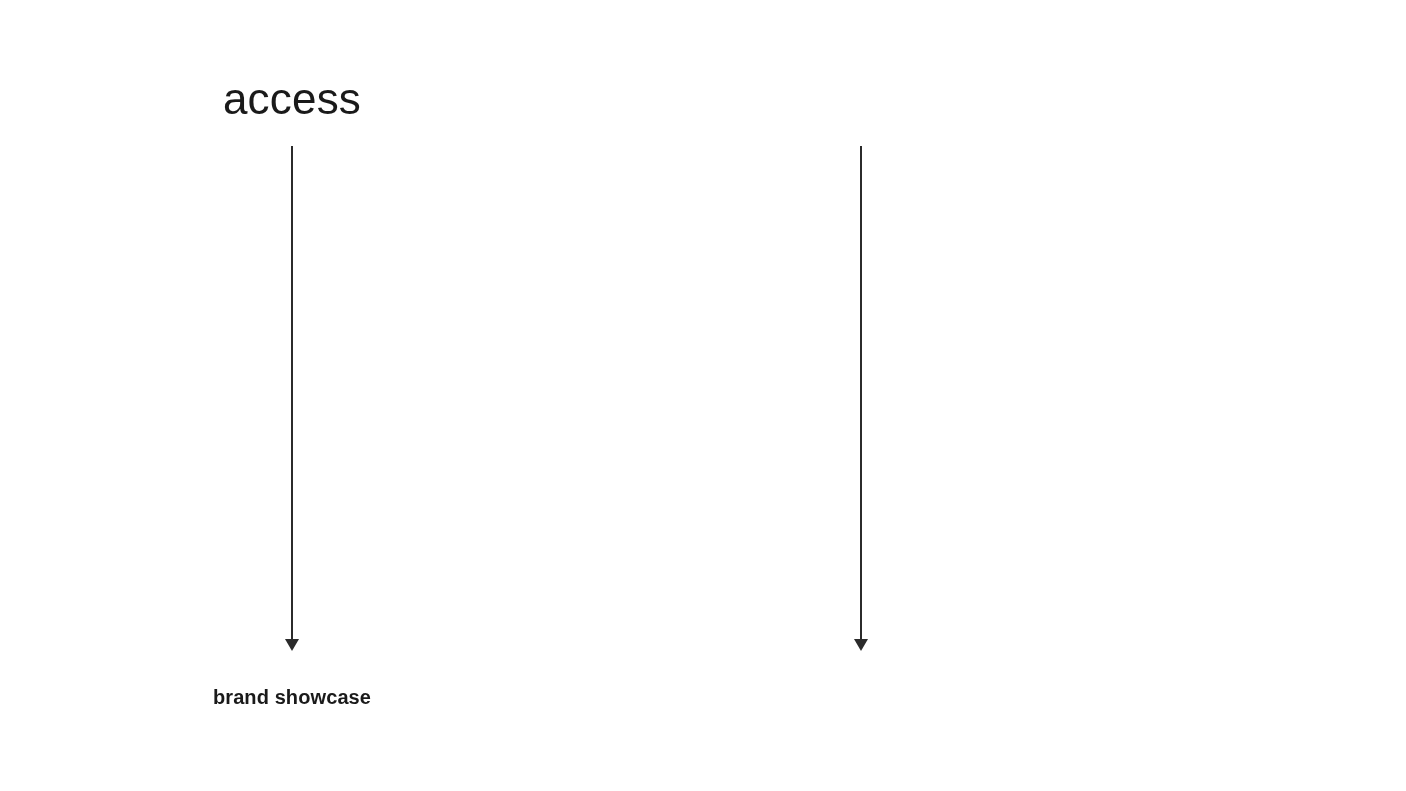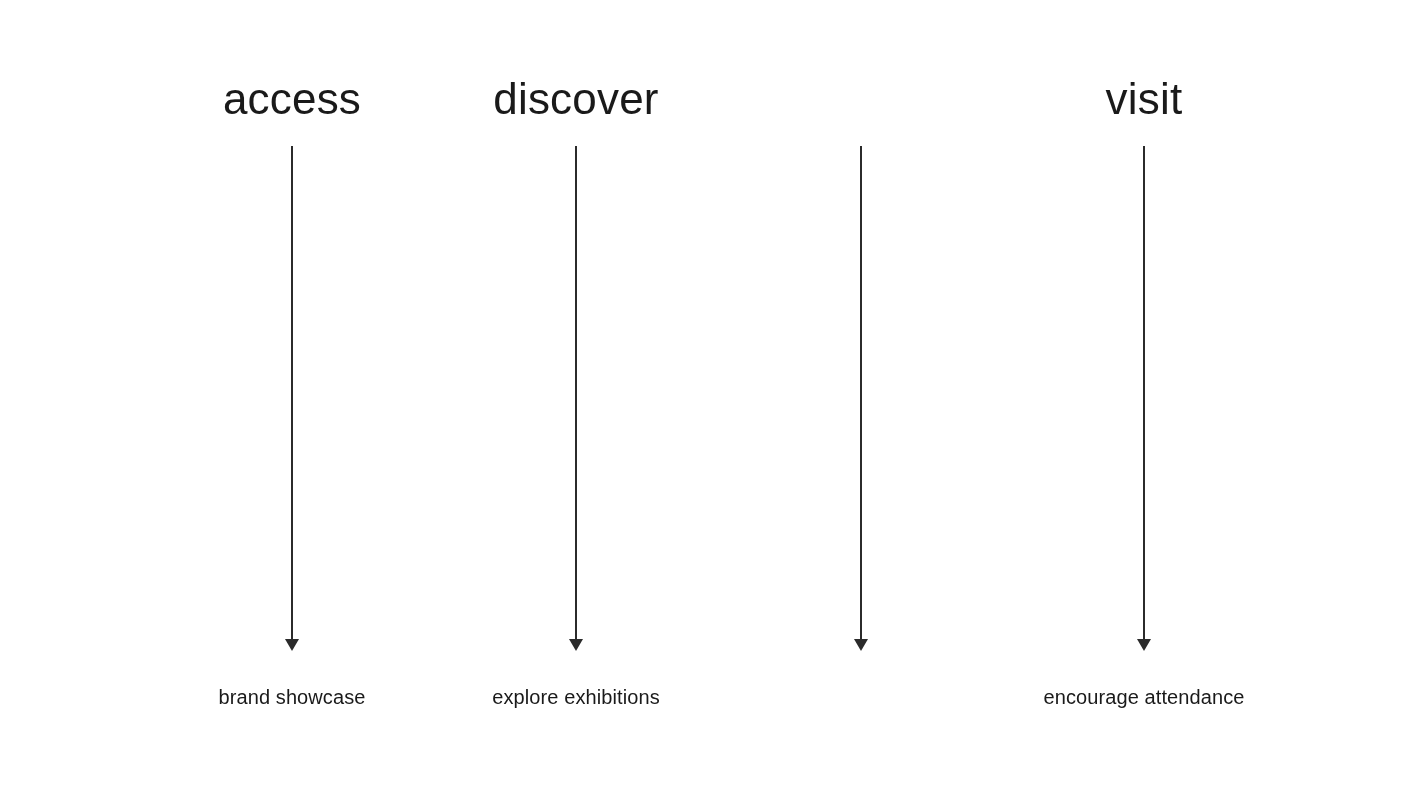--- a/index.html
+++ b/index.html
@@ -67,57 +67,41 @@
     border-right: 7px solid transparent;
     border-top: 12px solid var(--arrow, #2b2b2b);
   }
   .column-label {
     position: absolute;
     top: 684px;
     left: -50px;
     width: 400px;
     font-size: 20px;
     line-height: 26px;
-    font-weight: 400;
+    font-weight: 700;
     color: var(--text, #1a1a1a);
     letter-spacing: 0.1px;
   }
 </style>
 </head>
 <body>
 
 <div class="canvas">
 
   <div class="flow-column col-0">
     <div class="column-title">access</div>
     <div class="arrow-down">
       <div class="arrow-line"></div>
       <div class="arrowhead-icon"></div>
     </div>
     <div class="column-label">brand showcase</div>
   </div>
 
-  <div class="flow-column col-1">
-    <div class="column-title">discover</div>
-    <div class="arrow-down">
-      <div class="arrow-line"></div>
-      <div class="arrowhead-icon"></div>
-    </div>
-    <div class="column-label">explore exhibitions</div>
-  </div>
 
   <div class="flow-column col-2">
     <div class="arrow-down">
       <div class="arrow-line"></div>
       <div class="arrowhead-icon"></div>
     </div>
   </div>
 
-  <div class="flow-column col-3">
-    <div class="column-title">visit</div>
-    <div class="arrow-down">
-      <div class="arrow-line"></div>
-      <div class="arrowhead-icon"></div>
-    </div>
-    <div class="column-label">encourage attendance</div>
-  </div>
 
 </div>
 
 </body></html>

